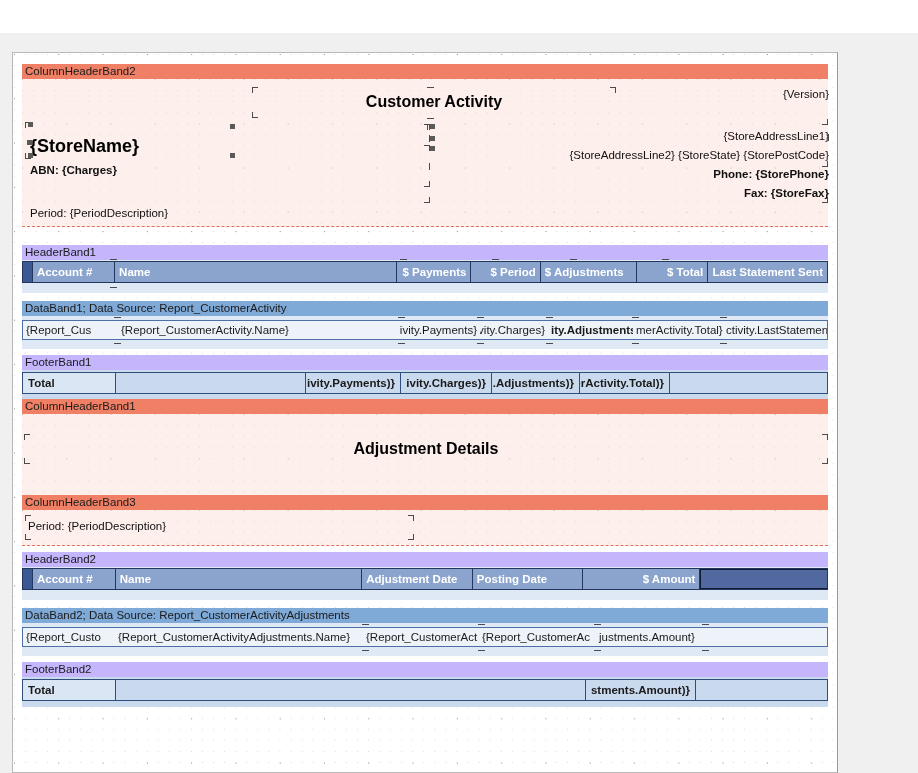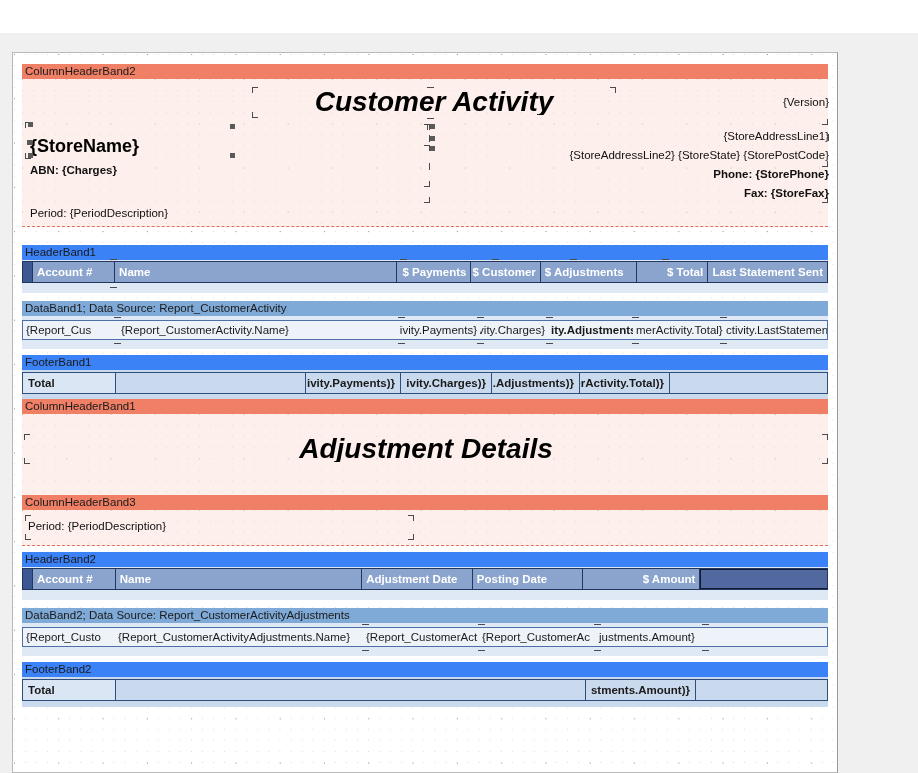--- a/index.html
+++ b/index.html
@@ -91,21 +91,21 @@
     height: 15px;
     font-size: 11.5px;
     line-height: 15px;
     padding-left: 3px;
     color: #1a1a1a;
     box-sizing: border-box;
     white-space: nowrap;
     overflow: hidden;
   }
   .band-label.coral { background: #ef7f65; }
-  .band-label.lightblue { background: #3b82f6; }
+  .band-label.lightblue { background: #c4b5fd; }
   .band-label.midblue { background: #7fa9d6; }
 
   .band-body {
     position: relative;
     box-sizing: border-box;
   }
   .band-body.coral {
     background: #fdefeb;
     border-bottom: 1px dashed #e2705a;
     background-image:
@@ -126,24 +126,23 @@
     color: #111;
     white-space: nowrap;
     overflow: hidden;
     display: flex;
     align-items: center;
   }
   .obj.right { justify-content: flex-end; }
   .obj.center { justify-content: center; }
 
   .title-text {
-    font-size: 28px;
+    font-size: 16px;
     font-weight: bold;
     color: #000;
-    font-style: italic;
   }
   .storename {
     font-size: 18px;
     font-weight: bold;
     color: #000;
   }
   .bold { font-weight: bold; }
 
   
   .hx {
@@ -261,21 +260,21 @@
         <div class="band-label coral">ColumnHeaderBand2</div>
         <div class="band-body coral" style="height:148px;">
 
           <div class="obj title-text center" style="left:232px; top:10px; width:360px; height:26px;">Customer Activity</div>
           <div class="hx tl" style="left:230px; top:8px;"></div>
           <div class="hx tm" style="left:405px; top:8px;"></div>
           <div class="hx tr" style="left:588px; top:8px;"></div>
           <div class="hx bl" style="left:230px; top:33px;"></div>
           <div class="hx bm" style="left:405px; top:36px;"></div>
 
-          <div class="obj right" style="left:620px; top:14px; width:187px; height:17px;">{Version}</div>
+          <div class="obj right" style="left:620px; top:6px; width:187px; height:17px;">{Version}</div>
 
           <div class="obj storename" style="left:8px; top:54px; width:200px; height:26px;">{StoreName}</div>
           <div class="sq" style="left:5px; top:61px;"></div>
           <div class="hx tl" style="left:3px; top:43px;"></div>
           <div class="sq" style="left:6px; top:43px;"></div>
           <div class="hx bl" style="left:3px; top:74px;"></div>
           <div class="sq" style="left:6px; top:74px;"></div>
           <div class="sq" style="left:208px; top:45px;"></div>
           <div class="sq" style="left:208px; top:74px;"></div>
 
@@ -306,21 +305,21 @@
       </div>
 
       <div class="band" style="top:192px;">
         <div class="band-label lightblue">HeaderBand1</div>
         <div class="band-body plain" style="height:33px; background:#dfe8f5;">
           <div class="thead-row" style="left:0px; top:1px; width:806px;">
             <div class="thead-cap"></div>
             <div class="th" style="width:83px;">Account #</div>
             <div class="th" style="width:285px;">Name</div>
             <div class="th right" style="width:75px;">$ Payments</div>
-            <div class="th right" style="width:70px;">$ Customer</div>
+            <div class="th right" style="width:70px;">$ Period</div>
             <div class="th" style="width:97px;">$ Adjustments</div>
             <div class="th right" style="width:72px;">$ Total</div>
             <div class="th right noborder" style="width:120px;">Last Statement Sent</div>
           </div>
           <div class="hx tm" style="left:88px; top:-1px;"></div>
           <div class="hx bm" style="left:88px; top:24px;"></div>
           <div class="hx tm" style="left:378px; top:-1px;"></div>
           <div class="hx tm" style="left:470px; top:-1px;"></div>
           <div class="hx tm" style="left:548px; top:-1px;"></div>
           <div class="hx tm" style="left:640px; top:-1px;"></div>

